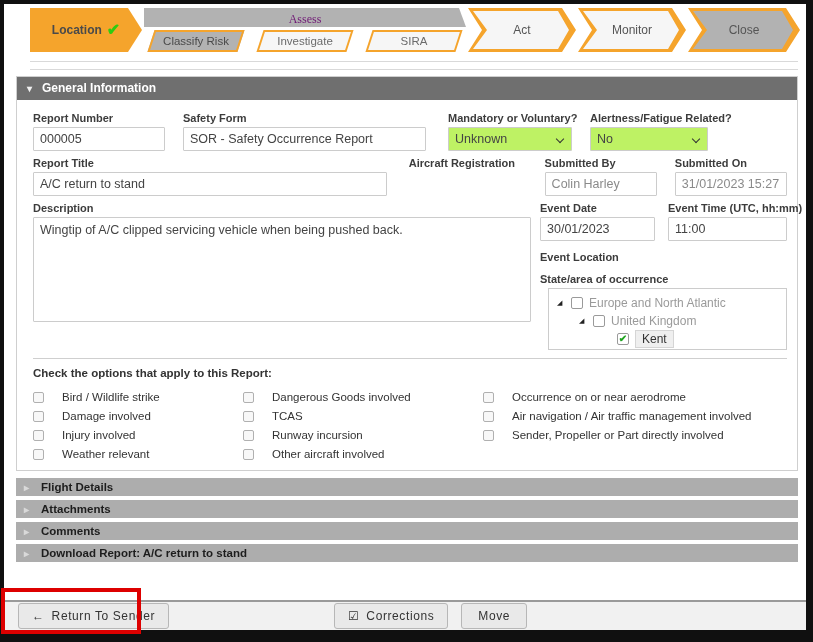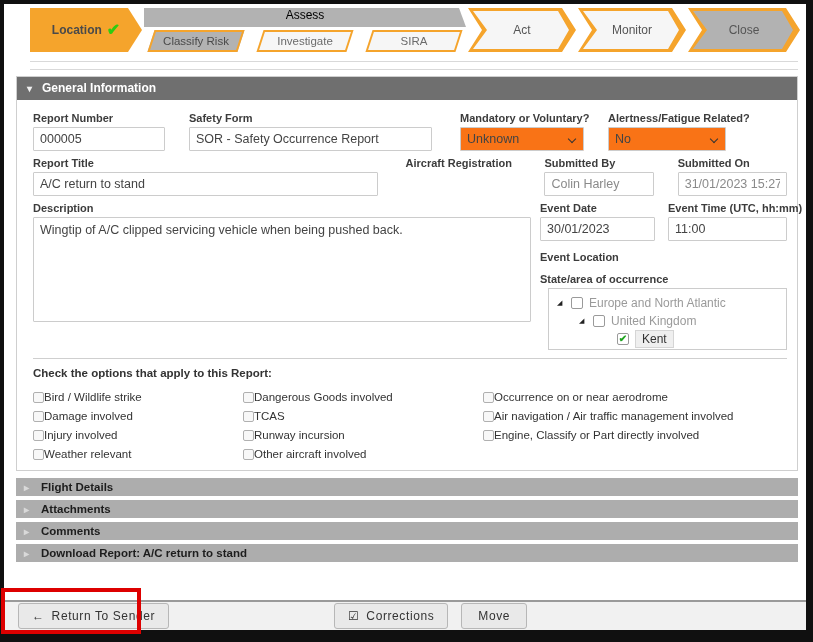--- a/index.html
+++ b/index.html
@@ -24,23 +24,23 @@
   .chev .fill { position: absolute; inset: 0; background: #f6f6f6;
     clip-path: polygon(5px 3px, calc(100% - 18px) 3px, calc(100% - 7px) 50%, calc(100% - 18px) calc(100% - 3px), 5px calc(100% - 3px), 19px 50%); }
   .chev.graystep .fill { background: #B2B2B2; }
   .chev .lbl { position: absolute; inset: 0; display: flex; align-items: center; justify-content: center;
     font-size: 12px; color: #555; }
   .chev-first { width: 112px; position: relative; }
   .chev-first .shell { clip-path: polygon(0 0, calc(100% - 14px) 0, 100% 50%, calc(100% - 14px) 100%, 0 100%); }
   .chev-first .lbl { font-weight: bold; color: #4a4a4a; gap: 5px; }
   .check-green { color: #2ECC11; font-weight: bold; font-size: 16px; line-height: 1; }
   .wf-group { display: flex; flex-direction: column; gap: 3px; width: 322px; flex: none; }
-  .assess-band { height: 19px; background: #B2B2B2; display: flex; align-items: flex-start; justify-content: center;
-    font-size: 12px; color: #000000;
-    clip-path: polygon(0 0, calc(100% - 7px) 0, 100% 100%, 0 100%); }
+  .assess-band { height: 19px; background: #B2B2B2; display: flex; align-items: flex-end; justify-content: center;
+    font-size: 12px; color: #701a75;
+    clip-path: polygon(0 0, calc(100% - 7px) 0, 100% 100%, 0 100%); font-family: Liberation Serif, serif; }
   .subrow { display: flex; gap: 5px; height: 22px; }
   .substep { position: relative; flex: 1; }
   .substep .bg { position: absolute; top: 0; bottom: 0; left: 7px; right: 7px;
     transform: skewX(-18deg); border: 2px solid #F5A42C; background: #f6f6f6; }
   .substep.gray .bg { background: #B2B2B2; border-color: #F5A42C; }
   .substep .slbl { position: relative; text-align: center; line-height: 22px; font-size: 11.5px; color: #6b6b6b; }
   .substep.gray .slbl { color: #4a4a4a; }
 
   .rule { border-top: 1px solid #d9d9d9; margin: 0 8px 0 26px; }
   .rule1 { margin-top: 9px; }
@@ -49,25 +49,25 @@
   
   .panel { margin: 6px 8px 0 12px; border: 1px solid #cfcfcf; background: #fff; }
   .panel-header { background: #6F6F6F; color: #fff; font-weight: bold; font-size: 12px;
     padding: 4px 10px 5px 10px; display: flex; align-items: center; gap: 10px; }
   .panel-header .tri { font-size: 10px; color: #f0f0f0; }
   .form { padding: 6px 10px 10px 16px; }
   .fld-label { font-size: 11px; font-weight: bold; color: #3c3c3c; margin: 6px 0 3px; white-space: nowrap; }
   .inp { height: 24px; border: 1px solid #ccc; background: #fff; padding: 0 6px;
     font-family: "Liberation Sans", sans-serif; font-size: 12.5px; color: #444; width: 100%; border-radius: 1px; }
   .inp.muted { color: #8a8a8a; }
-  .sel { height: 24px; border: 1px solid #ccc; background: #f97316; padding: 0 22px 0 6px;
+  .sel { height: 24px; border: 1px solid #ccc; background: #bef264; padding: 0 22px 0 6px;
     font-size: 12.5px; color: #444; display: flex; align-items: center; position: relative; border-radius: 1px; }
   .sel .car { position: absolute; right: 8px; top: 8px; width: 6px; height: 6px;
     border-right: 1.6px solid #333; border-bottom: 1.6px solid #333; transform: rotate(45deg); }
-  .row { display: flex; gap: 24px; }
+  .row { display: flex; gap: 18px; }
   .c-rn { width: 132px; } .c-sf { width: 243px; } .c-mv { width: 124px; } .c-af { width: 118px; }
   .c-rt { width: 372px; } .c-ar { width: 124px; } .c-sb { width: 118px; } .c-so { width: 118px; }
   .c-desc { width: 508px; }
   .c-right { width: 247px; margin-left: 9px; }
   .c-ed { width: 115px; } .c-et { width: 119px; margin-left: 13px; }
   textarea.ta { width: 100%; height: 105px; border: 1px solid #ccc; resize: none;
     font-family: "Liberation Sans", sans-serif; font-size: 12.5px; color: #444; padding: 5px 6px; border-radius: 1px; }
   .tree { border: 1px solid #ccc; padding: 5px 6px; height: 62px; font-size: 12px; margin-left: 8px; }
   .tree-row { display: flex; align-items: center; gap: 6px; height: 18px; }
   .tree-ind1 { padding-left: 2px; } .tree-ind2 { padding-left: 24px; } .tree-ind3 { padding-left: 62px; }
@@ -76,21 +76,21 @@
     display: flex; align-items: center; justify-content: center; flex: none; }
   .tcb .tick { color: #1fa41f; font-size: 10px; font-weight: bold; line-height: 1; }
   .tree-muted { color: #9a9a9a; }
   .kent-chip { background: #efefef; border: 1px solid #d5d5d5; padding: 0 6px; color: #333; line-height: 16px; }
 
   .opts-rule { border-top: 1px solid #cfcfcf; margin: 8px 0 0 0; }
   .opts-prompt { font-size: 11.5px; font-weight: bold; color: #333; margin: 8px 0 12px; }
   .opts { display: flex; }
   .opt-col { display: flex; flex-direction: column; gap: 7px; }
   .opt-col1 { width: 210px; } .opt-col2 { width: 240px; } .opt-col3 { flex: 1; }
-  .opt { display: flex; align-items: center; gap: 0; font-size: 11.5px; color: #333; height: 12px; }
+  .opt { display: flex; align-items: center; gap: 18px; font-size: 11.5px; color: #333; height: 12px; }
   .cb { width: 11px; height: 11px; border: 1px solid #b0b0b0; background: #f8f8f8; border-radius: 2px; flex: none; }
 
   
   .bars { margin: 7px 8px 0 12px; display: flex; flex-direction: column; gap: 4px; }
   .bar { background: #ADADAD; height: 18px; display: flex; align-items: center; gap: 12px; padding: 0 8px;
     font-size: 11.5px; font-weight: bold; color: #1d1d1d; cursor: pointer; }
   .bar .arr { color: #d9d9d9; font-size: 10px; }
 
   
   .footer { position: absolute; left: 0; right: 0; bottom: 0; height: 30px; background: #f1f1f1;
@@ -291,21 +291,21 @@
           <label class="opt">
             <span class="cb"></span>
             <span>Occurrence on or near aerodrome</span>
           </label>
           <label class="opt">
             <span class="cb"></span>
             <span>Air navigation / Air traffic management involved</span>
           </label>
           <label class="opt">
             <span class="cb"></span>
-            <span>Engine, Classify or Part directly involved</span>
+            <span>Sender, Propeller or Part directly involved</span>
           </label>
         </div>
       </div>
     </div>
   </div>
 
   <div class="bars">
     <div class="bar">
       <span class="arr">▸</span>
       <span>Flight Details</span>

